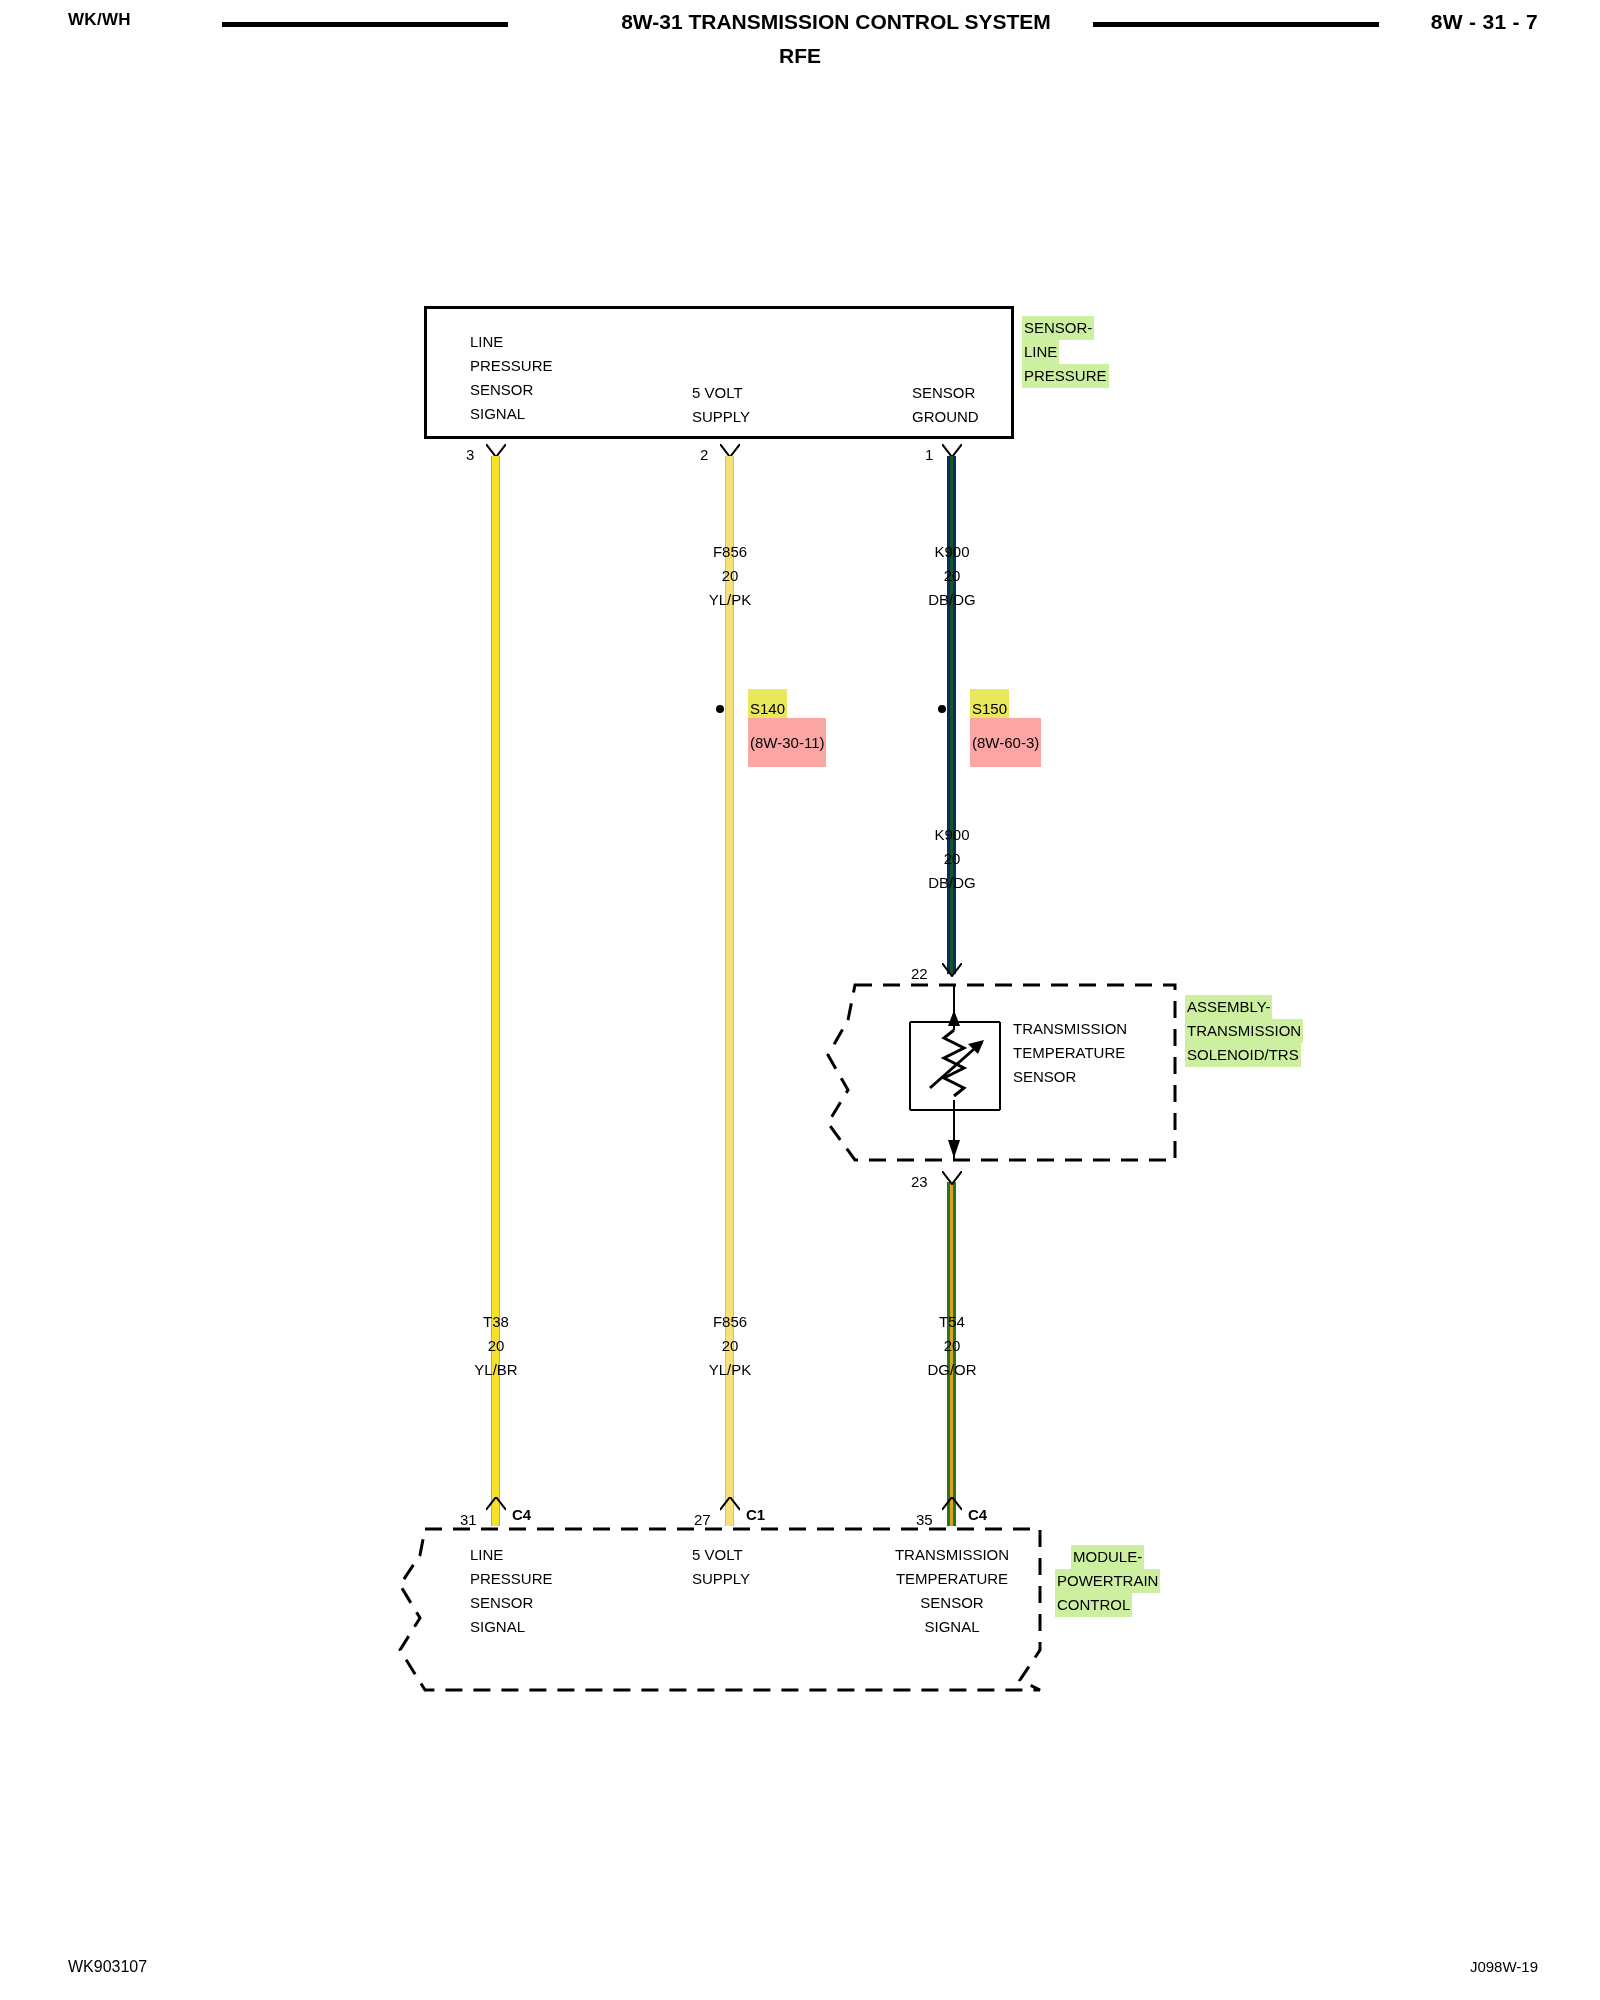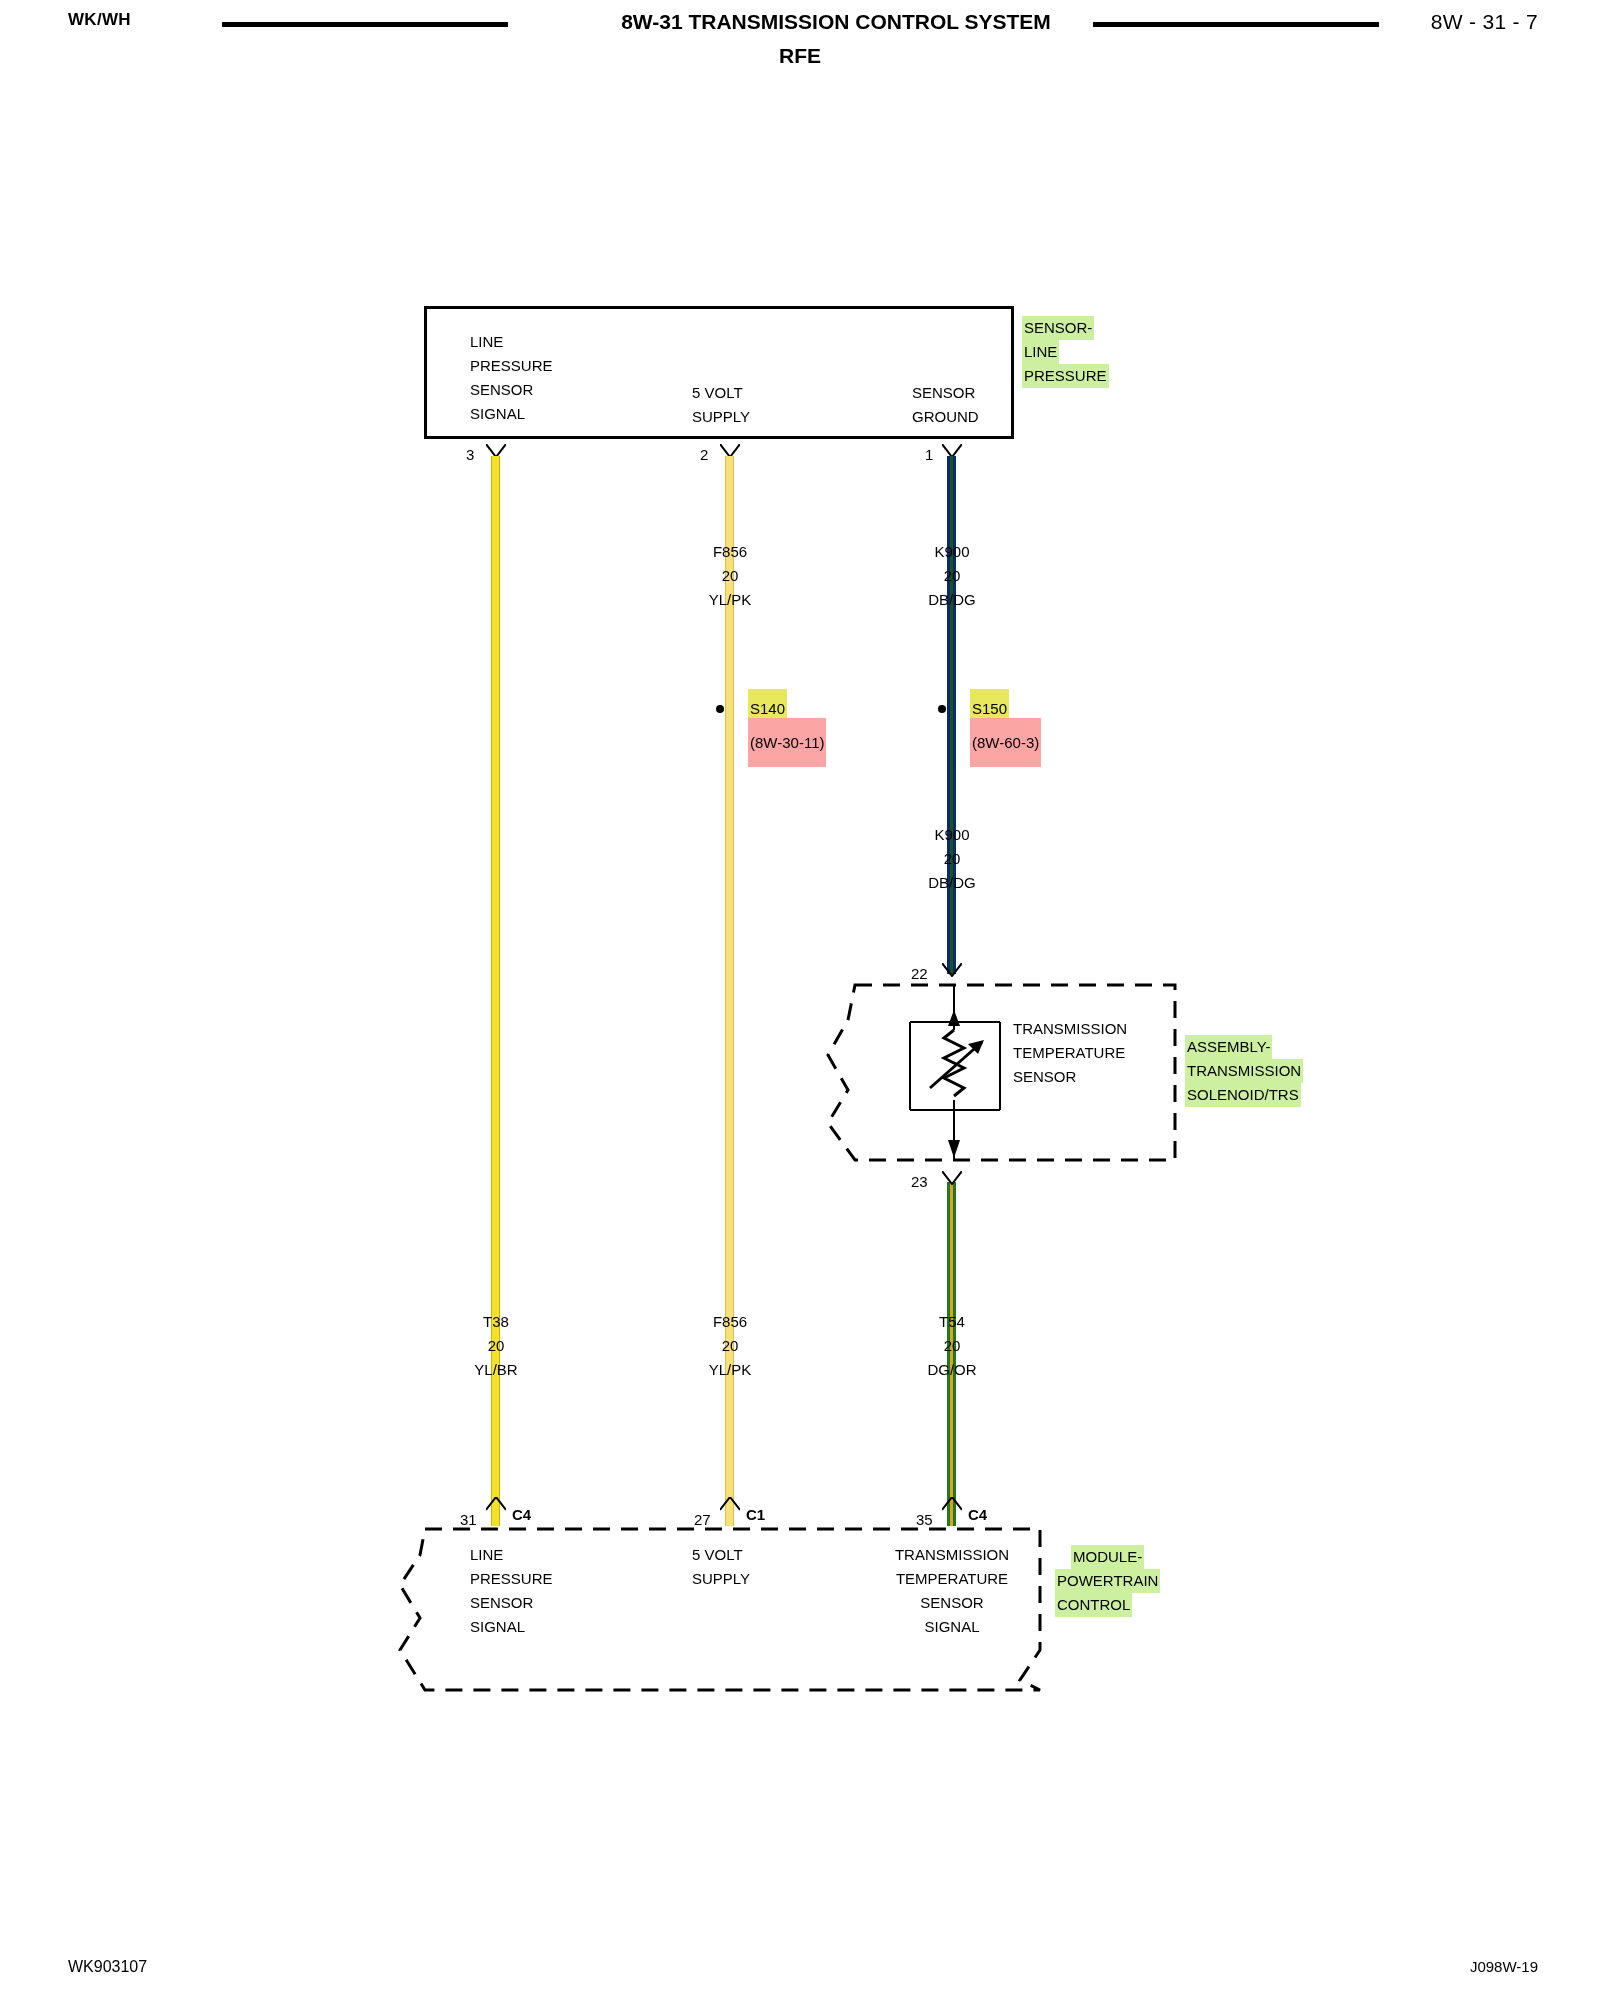--- a/index.html
+++ b/index.html
@@ -1,21 +1,21 @@
 <!DOCTYPE html>
 <html><head>
 <meta charset="utf-8">
 <style>
   html,body{margin:0;padding:0;background:#ffffff;}
   body{width:1600px;height:2000px;position:relative;font-family:"Liberation Sans",sans-serif;color:#000;}
   .page{position:absolute;left:0;top:0;width:1600px;height:2000px;}
 
   
   .hdr-left{position:absolute;left:68px;top:10px;font-size:17px;font-weight:bold;letter-spacing:.3px;}
-  .hdr-right{position:absolute;right:62px;top:10px;font-size:21px;font-weight:normal;letter-spacing:.3px;text-align:center;}
+  .hdr-right{position:absolute;right:62px;top:10px;font-size:21px;font-weight:bold;letter-spacing:.3px;text-align:center;}
   .hdr-title{position:absolute;left:0;top:10px;width:1600px;text-align:center;font-size:21px;font-weight:bold;padding-left:36px;}
   .hdr-sub{position:absolute;left:0;top:44px;width:1600px;text-align:center;font-size:21px;font-weight:bold;}
   .hdr-rule-l{position:absolute;left:222px;top:22px;width:286px;height:5px;background:#000;}
   .hdr-rule-r{position:absolute;left:1093px;top:22px;width:286px;height:5px;background:#000;}
 
   
   .ftr-left{position:absolute;left:68px;top:1958px;font-size:16px;}
   .ftr-right{position:absolute;right:62px;top:1958px;font-size:15px;}
 
   
@@ -173,21 +173,21 @@
       </svg>
   </div>
 
   <div class="lbl" style="left:1013px;top:1017px;">
     <div>TRANSMISSION</div>
     <div>TEMPERATURE</div>
     <div>SENSOR</div>
   </div>
 
   <div class="lbl" style="left:1185px;top:995px;">
-    <div class="hl-green" style="display:inline-block;margin-top:40px;">ASSEMBLY-</div><br>
+    <div class="hl-green" style="display:inline-block;">ASSEMBLY-</div><br>
     <div class="hl-green" style="display:inline-block;">TRANSMISSION</div><br>
     <div class="hl-green" style="display:inline-block;">SOLENOID/TRS</div>
   </div>
 
   <div class="lbl" style="left:911px;top:1170px;">23</div>
   <div class="chev" style="left:942px;top:1171px;">
     <svg width="20" height="14" viewBox="0 0 20 14">
         <path d="M0 0 L10 13 L20 0" fill="none" stroke="#000" stroke-width="2"></path>
       </svg>
   </div>

